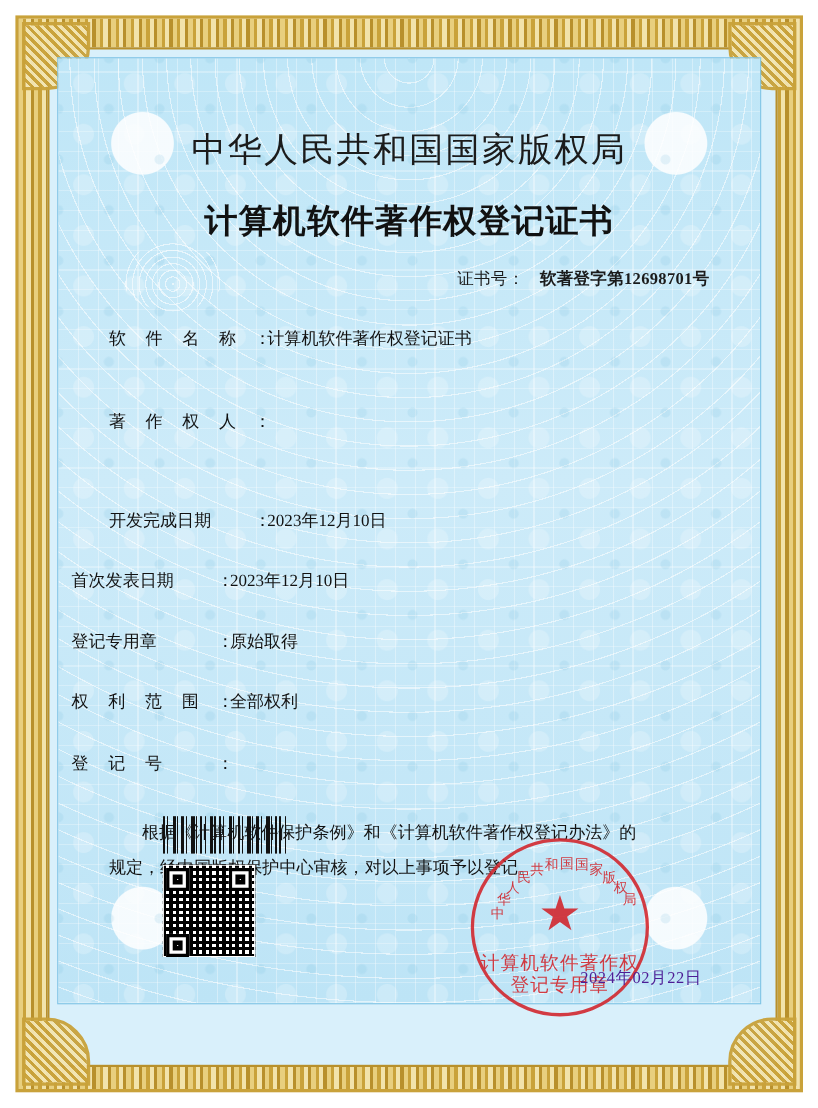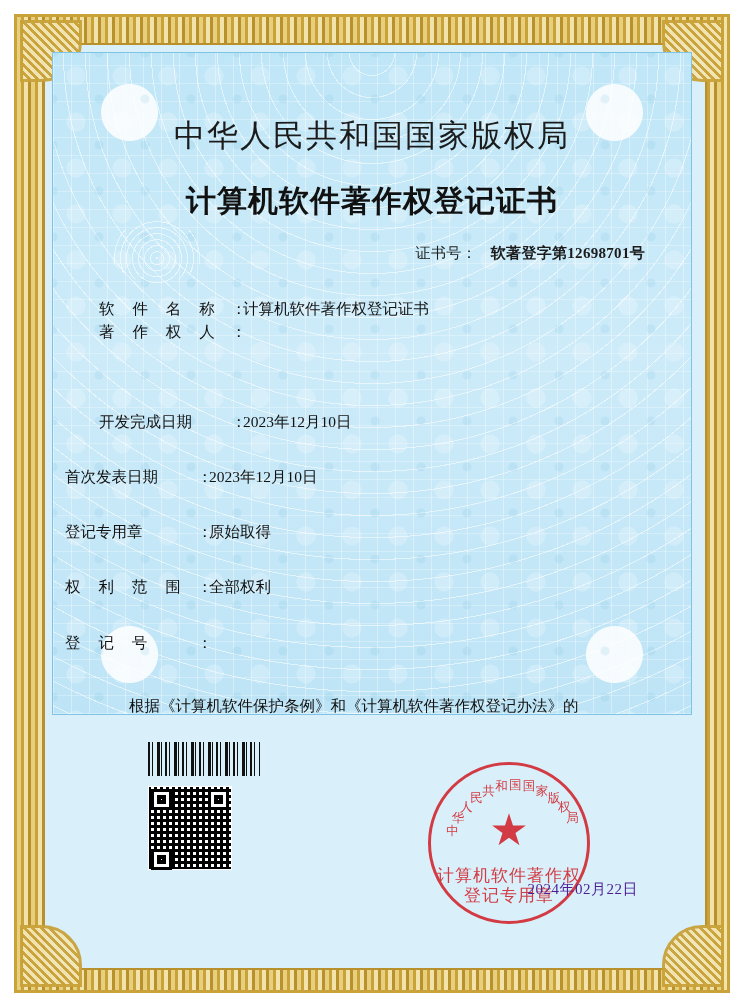--- a/index.html
+++ b/index.html
@@ -66,21 +66,21 @@
   .corner.tr { right: 20px; top: 20px; border-radius: 0 0 0 40px; }
   .corner.bl { left: 20px; bottom: 20px; border-radius: 0 40px 0 0; }
   .corner.br { right: 20px; bottom: 20px; border-radius: 40px 0 0 0; }
 
   
   .inner-panel {
     position: absolute;
     left: 52px;
     top: 52px;
     width: 640px;
-    height: 663px;
+    height: 861px;
     box-sizing: border-box;
     border: 1px solid #7fc4e5;
     background:
       radial-gradient(circle at 12% 9%, rgba(255,255,255,.85) 0 28px, rgba(255,255,255,0) 29px),
       radial-gradient(circle at 88% 9%, rgba(255,255,255,.85) 0 28px, rgba(255,255,255,0) 29px),
       radial-gradient(circle at 12% 91%, rgba(255,255,255,.85) 0 28px, rgba(255,255,255,0) 29px),
       radial-gradient(circle at 88% 91%, rgba(255,255,255,.85) 0 28px, rgba(255,255,255,0) 29px),
       repeating-radial-gradient(circle at 50% 0%,
          rgba(255,255,255,.55) 0 1px, rgba(255,255,255,0) 1px 22px),
       repeating-linear-gradient(90deg,
@@ -160,21 +160,21 @@
   .field .k {
     width: 132px;
     flex: 0 0 132px;
     letter-spacing: 0px;
   }
   .field .k.spaced { letter-spacing: 7px; }
   .field .colon { width: 12px; flex: 0 0 12px; }
   .field .v { flex: 1 1 auto; }
   .v .mono { font-family: "Liberation Mono", monospace; font-size: 14.5px; }
   .row-name { margin-top: 34px; }
-  .row-gap-lg { }
+  .row-gap-lg { margin-top: 52px; }
   .row-gap-md { margin-top: 26px; margin-left: 12px; }
 
   .para {
     margin: 36px 46px 0 46px;
     font-size: 15.5px;
     line-height: 2.05;
     color: #121212;
     text-indent: 30px;
   }
   .para .l2 { display: block; text-indent: 0; }

